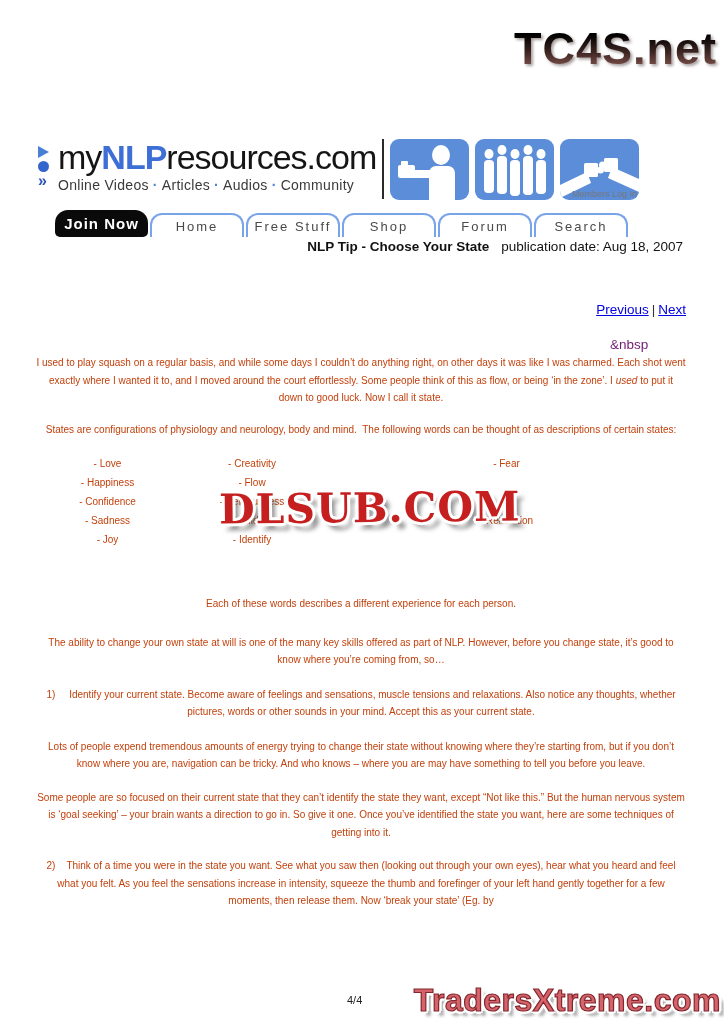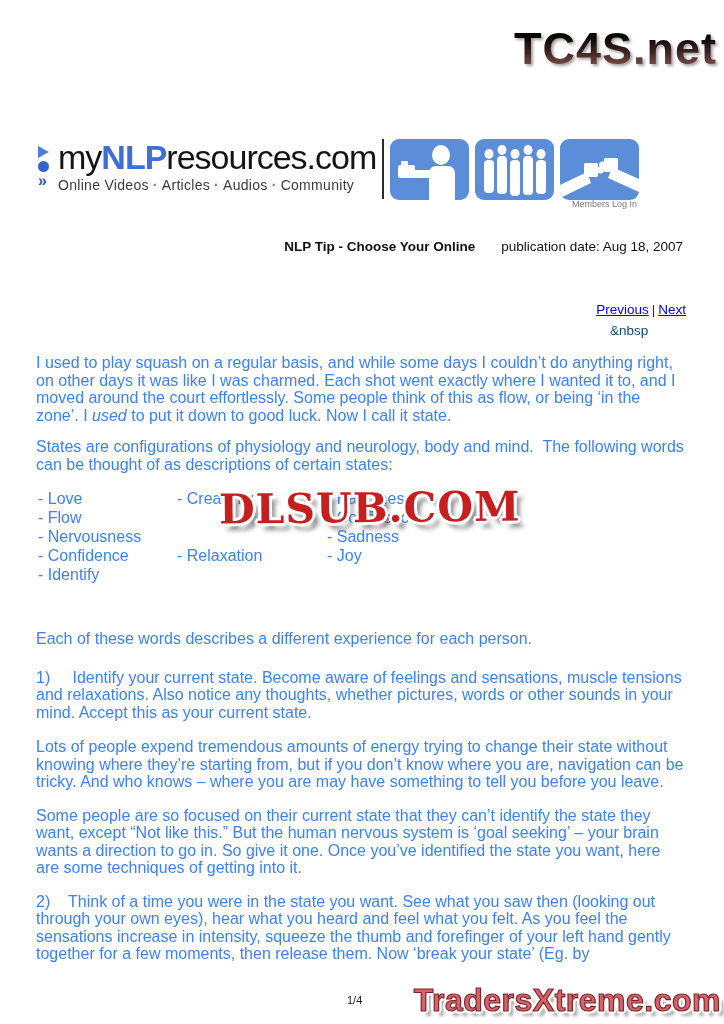--- a/index.html
+++ b/index.html
@@ -49,46 +49,46 @@
   .chev { color:#2a52b8; font-weight:bold; font-size:16px; line-height:11px; letter-spacing:-2px; }
   .logo-main { padding-left:3px; }
   .logo-text { font-size:34px; line-height:36px; color:#151515; letter-spacing:-1px; white-space:nowrap; }
   .logo-text .accent { color:#3d6fd6; font-weight:bold; }
   .tagline { font-size:14px; color:#3a3a3a; letter-spacing:0.3px; margin-top:2px; white-space:nowrap; }
   .tdot { color:#4a7fd6; font-weight:bold; margin:0 4px; }
   .hdr-divider { width:2px; height:60px; background:#2a2a2a; margin:0 6px 0 0; }
   .hero { display:flex; gap:6px; }
   .hero-box { width:79px; height:61px; background:#5b8dd9; border-radius:9px; overflow:hidden; }
   .hero-box svg { display:block; }
-  .members { position:absolute; top:199px; right:87px; font-size:9px; color:#777; cursor:pointer; }
+  .members { position:absolute; top:189px; right:87px; font-size:9px; color:#777; cursor:pointer; }
 
   
   .nav { position:absolute; left:55px; top:210px; display:flex; align-items:flex-end; gap:2px; z-index:5; }
   .tab {
     width:94px; height:24px; background:#fff; color:#4a4a4a;
     border:2px solid #7aa4ea; border-bottom:none; border-radius:12px 12px 0 0;
     font-size:13px; letter-spacing:2px;
     display:flex; align-items:center; justify-content:center; cursor:pointer;
   }
   .tab.join {
     width:93px; height:27px; background:#0a0a0a; color:#fff; border:none;
     border-radius:13px 13px 5px 5px; font-weight:bold; font-size:15px; letter-spacing:1px;
   }
 
   
   .titleline { position:absolute; top:239px; right:41px; font-size:13.5px; color:#111; white-space:nowrap; }
   .atitle { font-weight:bold; }
-  .pubdate { margin-left:26px; }
+  .pubdate { margin-left:12px; }
   .pager { position:absolute; top:302px; right:38px; text-align:center; font-size:13.5px; line-height:16px; }
   .plink { color:#0000e0; text-decoration:underline; cursor:pointer; }
   .psep { color:#333; margin:0 3px; }
-  .nbspline { color:#0c4a6e; margin-top:5px; padding-right:24px; }
-
-  
-  .bodytext { position:absolute; left:36px; top:354px; width:650px; font-size:16px; line-height:17.5px; color:#3b82f6; z-index:1; }
+  .nbspline { color:#701a75; margin-top:19px; padding-right:24px; }
+
+  
+  .bodytext { position:absolute; left:36px; top:354px; width:650px; font-size:10px; line-height:17.5px; color:#c2410c; z-index:1;text-align:center; }
   .bodytext p { margin:0; }
   .mb14 { margin-bottom:14px !important; }
   .mb16 { margin-bottom:16px !important; }
   .mb17 { margin-bottom:17px !important; }
   .mb21 { margin-bottom:21px !important; }
   .state-grid {
     display:grid; grid-template-columns:139px 150px 1fr;
     line-height:19px; padding-left:2px; margin-bottom:46px;
   }
   .pagenum { position:absolute; left:347px; top:994px; font-size:11px; color:#222; }
@@ -144,57 +144,67 @@
           <circle cx="40.5" cy="31" r="3.5" fill="#fff"></circle>
           <polygon points="79,40 52,28 48,39 79,53" fill="#fff"></polygon>
           <rect x="44" y="19" width="14" height="14" rx="1.5" fill="#fff"></rect>
           <circle cx="42.5" cy="26" r="3.5" fill="#fff"></circle>
         </svg>
       </div>
     </div>
   </div>
   <div class="members">Members Log In</div>
 
+  <div class="nav">
+    <div class="tab join">Join Now</div>
+    <div class="tab">Home</div>
+    <div class="tab">Free Stuff</div>
+    <div class="tab">Shop</div>
+    <div class="tab">Forum</div>
+    <div class="tab">Search</div>
+  </div>
 
   <div class="titleline">
-    <span class="atitle">NLP Tip - Choose Your Online</span><span class="pubdate">publication date: Aug 18, 2007</span>
+    <span class="atitle">NLP Tip - Choose Your State</span><span class="pubdate">publication date: Aug 18, 2007</span>
   </div>
 
   <div class="pager">
     <div>
       <a class="plink">Previous</a><span class="psep">|</span><a class="plink">Next</a>
     </div>
     <div class="nbspline">&amp;nbsp</div>
   </div>
 
   <div class="bodytext">
     <p class="mb14"><span>I used to play squash on a regular basis, and while some days I couldn’t do anything right, on other days it was like I was charmed. Each shot went exactly where I wanted it to, and I moved around the court effortlessly. Some people think of this as flow, or being ‘in the zone’. I </span><em>used</em><span> to put it down to good luck. Now I call it state.</span></p>
     <p class="mb16">States are configurations of physiology and neurology, body and mind.&nbsp; The following words can be thought of as descriptions of certain states:</p>
 
     <div class="state-grid">
       <span>- Love</span>
         <span>- Creativity</span>
+        <span>- Fear</span>
       <span>- Happiness</span>
         <span>- Flow</span>
         <span></span>
       <span>- Confidence</span>
         <span>- Nervousness</span>
         <span></span>
       <span>- Sadness</span>
         <span>- Confidence</span>
         <span>- Relaxation</span>
       <span>- Joy</span>
         <span>- Identify</span>
     </div>
 
     <p class="mb21">Each of these words describes a different experience for each person.</p>
+    <p class="mb17">The ability to change your own state at will is one of the many key skills offered as part of NLP. However, before you change state, it’s good to know where you’re coming from, so…</p>
     <p class="mb17">1)&nbsp;&nbsp;&nbsp;&nbsp;&nbsp;Identify your current state. Become aware of feelings and sensations, muscle tensions and relaxations. Also notice any thoughts, whether pictures, words or other sounds in your mind. Accept this as your current state.</p>
     <p class="mb16">Lots of people expend tremendous amounts of energy trying to change their state without knowing where they’re starting from, but if you don’t know where you are, navigation can be tricky. And who knows – where you are may have something to tell you before you leave.</p>
     <p class="mb16">Some people are so focused on their current state that they can’t identify the state they want, except “Not like this.” But the human nervous system is ‘goal seeking’ – your brain wants a direction to go in. So give it one. Once you’ve identified the state you want, here are some techniques of getting into it.</p>
     <p>2)&nbsp;&nbsp;&nbsp;&nbsp;Think of a time you were in the state you want. See what you saw then (looking out through your own eyes), hear what you heard and feel what you felt. As you feel the sensations increase in intensity, squeeze the thumb and forefinger of your left hand gently together for a few moments, then release them. Now ‘break your state’ (Eg. by</p>
   </div>
 
   <div class="dlsub">DLSUB.COM</div>
 
-  <div class="pagenum">1/4</div>
+  <div class="pagenum">4/4</div>
   <div class="traders">TradersXtreme.com</div>
 
 </div>
 
 </body></html>

